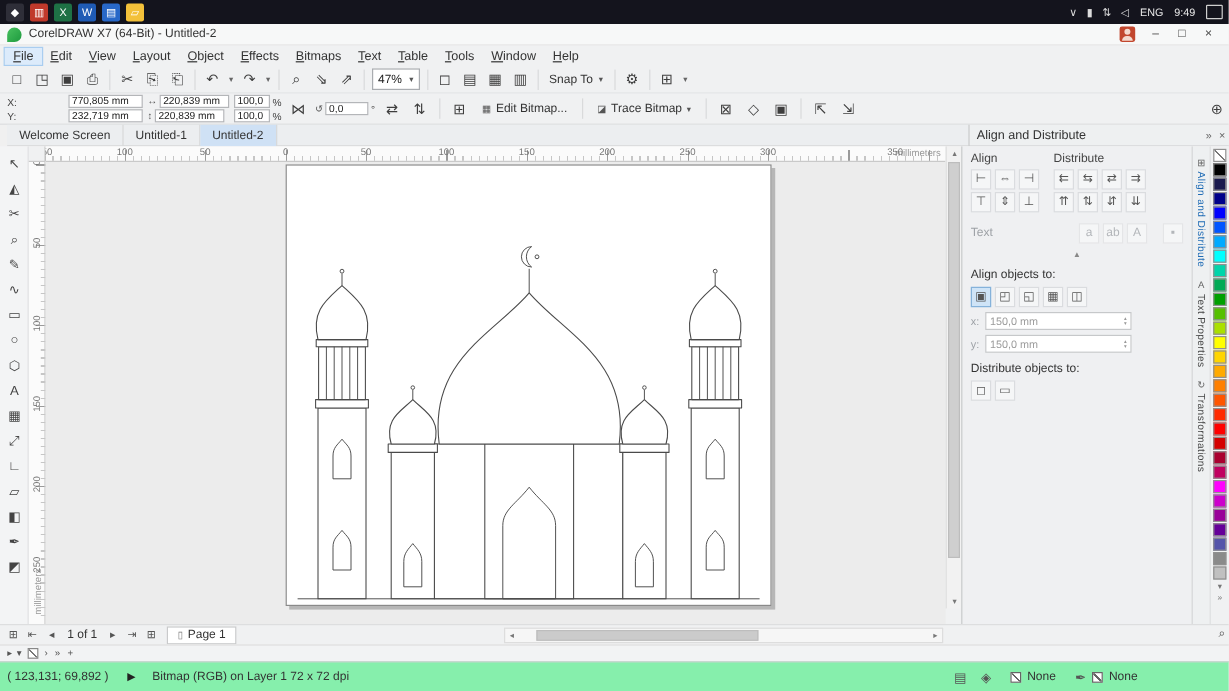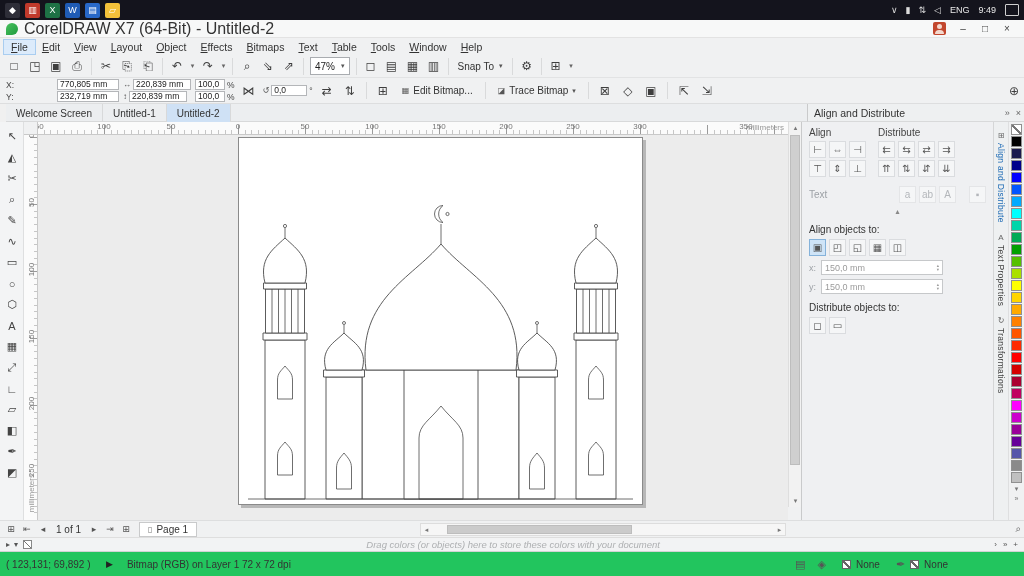--- a/index.html
+++ b/index.html
@@ -10,21 +10,21 @@
 #taskbar{position:absolute;top:0;left:0;width:1024px;height:20px;background:#14141d;display:flex;align-items:center;padding:0 5px;gap:5px;}
 .tb-app{width:15px;height:15px;border-radius:2px;color:#fff;font-size:9px;display:flex;align-items:center;justify-content:center;flex:0 0 auto;}
 #taskbar .spacer{flex:1;}
 .tb-right{display:flex;align-items:center;gap:9px;color:#e9e9e9;font-size:9px;}
 .tb-tray{color:#dcdcdc;font-size:9px;}
 .tb-notif{width:14px;height:12px;border:1px solid #cfcfcf;border-radius:1px;}
 
 
 #titlebar{position:absolute;top:20px;left:0;width:1024px;height:18px;background:#f7f8f8;border-bottom:1px solid #e3e3e3;display:flex;align-items:center;padding:0 6px;gap:6px;}
 .cd-logo{width:12px;height:12px;background:linear-gradient(135deg,#49c15f,#1d9a3e);border-radius:6px 6px 6px 0;}
-#titlebar .title{font-size:16px;color:#333;}
+#titlebar .title{font-size:10px;color:#333;}
 #titlebar .spacer{flex:1;}
 .avatar{width:13px;height:13px;background:#c2472e;border-radius:2px;position:relative;}
 .avatar::before{content:"";position:absolute;left:4px;top:2px;width:5px;height:5px;border-radius:50%;background:#f4d9ce;}
 .avatar::after{content:"";position:absolute;left:2px;top:8px;width:9px;height:4px;border-radius:4px 4px 0 0;background:#f4d9ce;}
 .win-btn{width:22px;height:16px;display:flex;align-items:center;justify-content:center;font-size:10px;color:#444;}
 
 
 #menubar{position:absolute;top:38px;left:0;width:1024px;height:17px;background:#f0f1f2;display:flex;align-items:center;padding-left:4px;}
 .menu-item{padding:1px 7px;font-size:10.5px;color:#333;}
 .menu-item::first-letter{text-decoration:underline;}
@@ -121,21 +121,21 @@
 #hscroll{position:absolute;left:420px;top:2px;width:366px;height:13px;background:#f6f6f6;border:1px solid #ddd;}
 .hs-arrow{position:absolute;top:0;width:11px;height:11px;display:flex;align-items:center;justify-content:center;font-size:7px;color:#777;}
 #hthumb{position:absolute;left:26px;top:1px;width:185px;height:9px;background:#cbcbcb;border:1px solid #bdbdbd;}
 #pagebar .zoomfit{position:absolute;right:3px;top:2px;font-size:10px;color:#555;}
 
 #tray{position:absolute;top:537px;left:0;width:1024px;height:14px;background:#f2f3f4;border-top:1px solid #dedede;display:flex;align-items:center;padding:0 6px;gap:5px;}
 .tray-ico{font-size:8px;color:#555;}
 .tray-swatch{width:9px;height:9px;border:1px solid #888;}
 #tray .hint{flex:1;text-align:center;font-style:italic;font-size:9.5px;color:#aeb0b2;}
 
-#statusbar{position:absolute;top:551px;left:0;width:1024px;height:25px;background:#22c55e;border-top:1px solid #d2d3d4;display:flex;align-items:center;padding:0 6px;font-size:10px;color:#333;}
+#statusbar{position:absolute;top:551px;left:0;width:1024px;height:25px;background:#86efac;border-top:1px solid #d2d3d4;display:flex;align-items:center;padding:0 6px;font-size:10px;color:#333;}
 .sb-coords{width:100px;}
 .sb-play{color:#222;font-size:9px;margin-right:14px;}
 .sb-right{margin-left:auto;margin-right:70px;display:flex;align-items:center;gap:16px;}
 .sb-ico{font-size:11px;color:#555;}
 .sb-group{display:flex;align-items:center;gap:5px;}
 .noicon{width:9px;height:9px;border:1px solid #666;background:#fff linear-gradient(45deg,transparent 42%,#666 42%,#666 58%,transparent 58%);}
 </style>
 </head>
 <body>
 
@@ -571,21 +571,20 @@
     </div>
     <div class="zoomfit">⌕</div>
   </div>
 
   <div id="tray">
     <div style="display:flex;gap:4px">
         <span class="tray-ico">▸</span>
         <span class="tray-ico">▾</span>
       </div>
     <div class="tray-swatch nofill"></div>
-    <div class="hint">Drag colors (or objects) here to store these colors with your document</div>
     <div style="display:flex;gap:6px">
         <span class="tray-ico">›</span>
         <span class="tray-ico">»</span>
         <span class="tray-ico">+</span>
       </div>
   </div>
 
   <div id="statusbar">
     <span class="sb-coords">( 123,131; 69,892 )</span>
     <span class="sb-play">▶</span>

